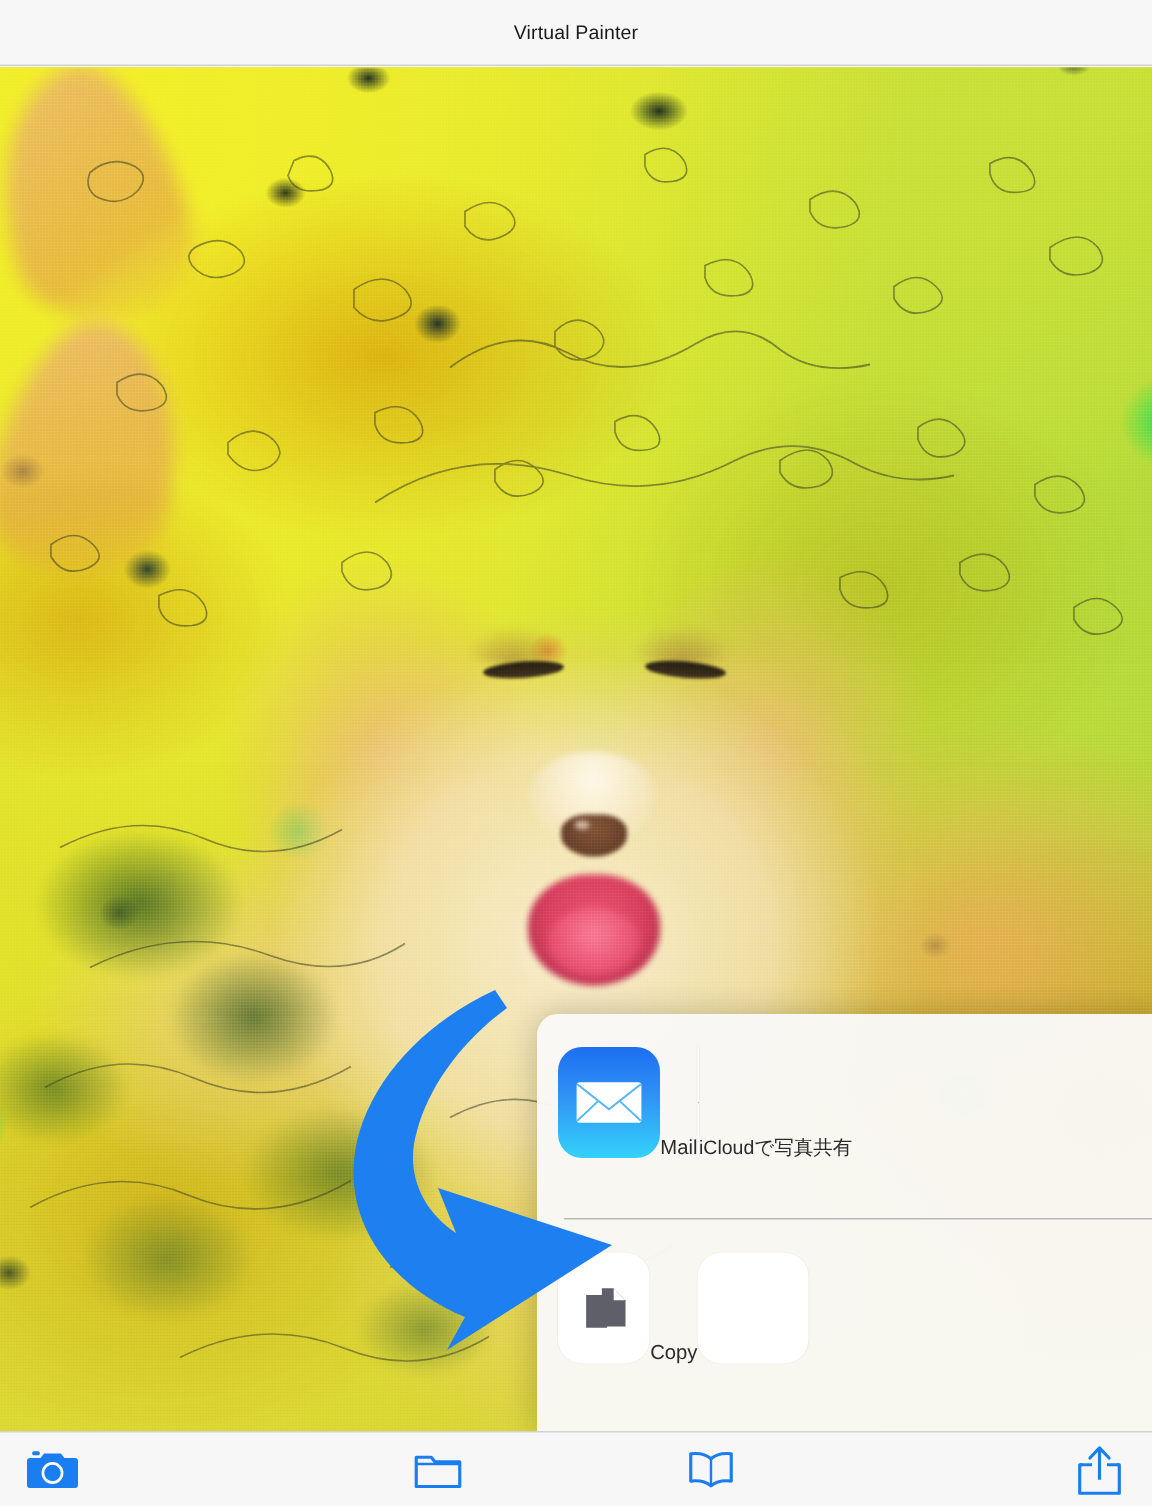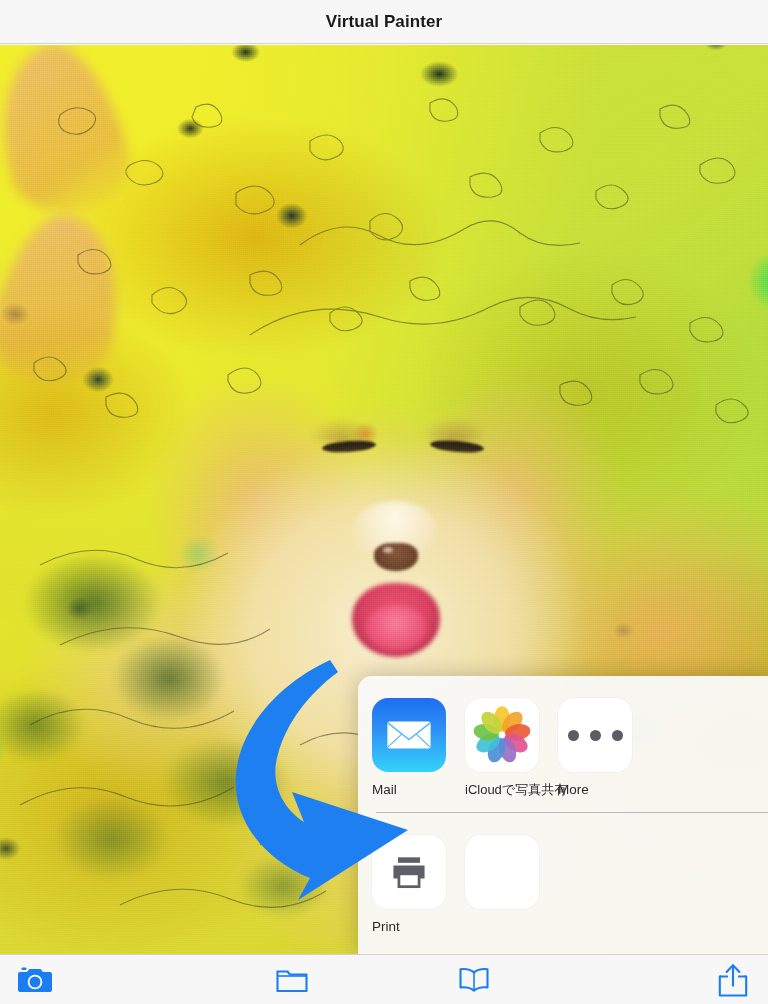--- a/index.html
+++ b/index.html
@@ -14,21 +14,21 @@
   
   .titlebar{
     position:absolute;left:0;top:0;width:768px;height:44px;
     background:#f7f7f7;
     border-bottom:1px solid #d2d2d4;
     display:flex;align-items:center;justify-content:center;
     box-sizing:border-box;
     z-index:40;
   }
   .titlebar .title{
-    font-size:17px;font-weight:bold;color:#1a1a1a;letter-spacing:.1px;
+    font-size:13px;font-weight:normal;color:#1a1a1a;letter-spacing:.1px;
   }
 
   
   .canvas{
     position:absolute;left:0;top:45px;width:768px;height:909px;
     overflow:hidden;background:#e8e400;
   }
   .painting{position:absolute;inset:0;}
   .painting .layer{position:absolute;inset:-10%;}
 
@@ -181,21 +181,21 @@
     z-index:50;overflow:hidden;
   }
   .sheet-row{position:relative;display:flex;align-items:flex-start;}
   .row-apps{height:136px;padding:22px 0 0 14px;box-sizing:border-box;}
   .row-acts{height:141px;padding:23px 0 0 14px;box-sizing:border-box;}
   .sheet-divider{
     position:absolute;left:18px;top:136px;width:402px;height:1px;
     background:#b9b9bb;
   }
   .cell{
-    width:93px;display:flex;flex-direction:column;align-items:flex-start;flex:0 0 auto;
+    width:93px;display:flex;flex-direction:row;align-items:flex-end;flex:0 0 auto;
   }
   .tile{
     width:74px;height:74px;border-radius:16px;
     display:flex;align-items:center;justify-content:center;
     overflow:hidden;position:relative;
   }
   .tile-plain{background:#fff;box-shadow:0 0 0 .5px rgba(0,0,0,.05);}
   .cell-label{
     margin-top:10px;font-size:13.5px;color:#2b2b2d;line-height:15px;
     text-align:center;max-width:92px;
@@ -347,50 +347,40 @@
                 <ellipse cx="0" cy="-17" rx="8.6" ry="13.6" fill="#6fc24a" transform="rotate(280)"></ellipse>
                 <ellipse cx="0" cy="-17" rx="8.6" ry="13.6" fill="#c2d438" transform="rotate(320)"></ellipse>
               </g>
               <circle cx="0" cy="0" r="3.4" fill="#ffffff" fill-opacity=".85"></circle>
             </g>
           </svg>
         </div>
         <div class="cell-label jp">iCloudで写真共有</div>
       </div>
 
+
+    </div>
+
+    <div class="sheet-divider"></div>
+
+    <div class="sheet-row row-acts">
+
+
+
       <div class="cell">
         <div class="tile tile-plain">
-          <span class="dots">
-              <i></i>
-              <i></i>
-              <i></i>
-            </span>
-        </div>
-        <div class="cell-label">More</div>
-      </div>
-
-    </div>
-
-    <div class="sheet-divider"></div>
-
-    <div class="sheet-row row-acts">
-
-
-
-
-      <div class="cell">
-        <div class="tile tile-plain">
-          <svg viewBox="0 0 48 48" width="44" height="44">
-            <rect class="glyph" x="12" y="8" width="24" height="6"></rect>
-            <path class="glyph" d="M7 17h34v14H7z"></path>
-            <rect x="13" y="26" width="22" height="14" fill="#ffffff" stroke="#5f5f69" stroke-width="3"></rect>
+          <svg viewBox="0 0 48 48" width="42" height="42">
+            <path class="glyph" d="M22 9h9l9 9v20H22z"></path>
+            <path d="M31 9v9h9" fill="#ffffff"></path>
+            <path class="glyph" d="M10 14h16v25H10z"></path>
           </svg>
         </div>
-        <div class="cell-label">Print</div>
+        <div class="cell-label">Copy</div>
       </div>
+
 
       <div class="cell">
         <div class="tile tile-plain"></div>
         <div class="cell-label"></div>
       </div>
 
     </div>
   </div>
 
   <div class="toolbar">

